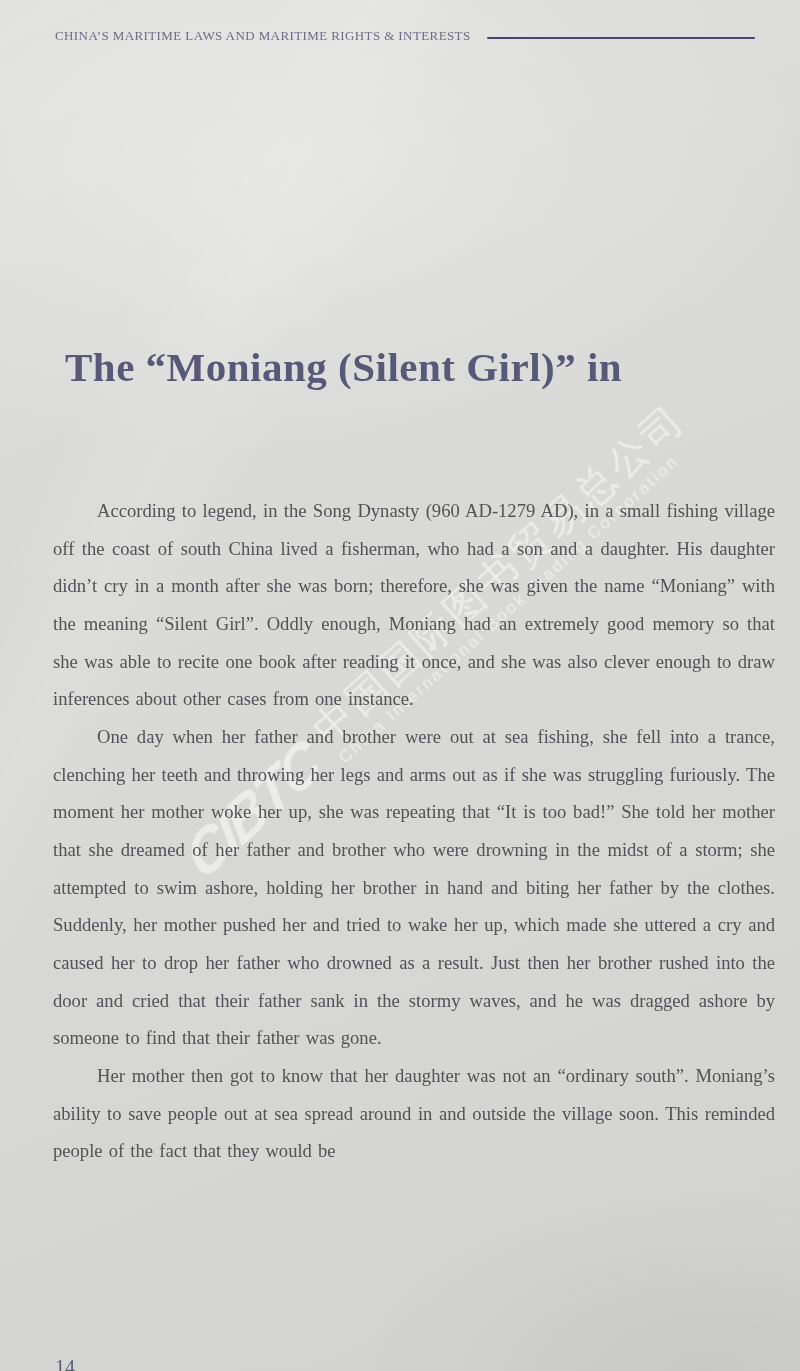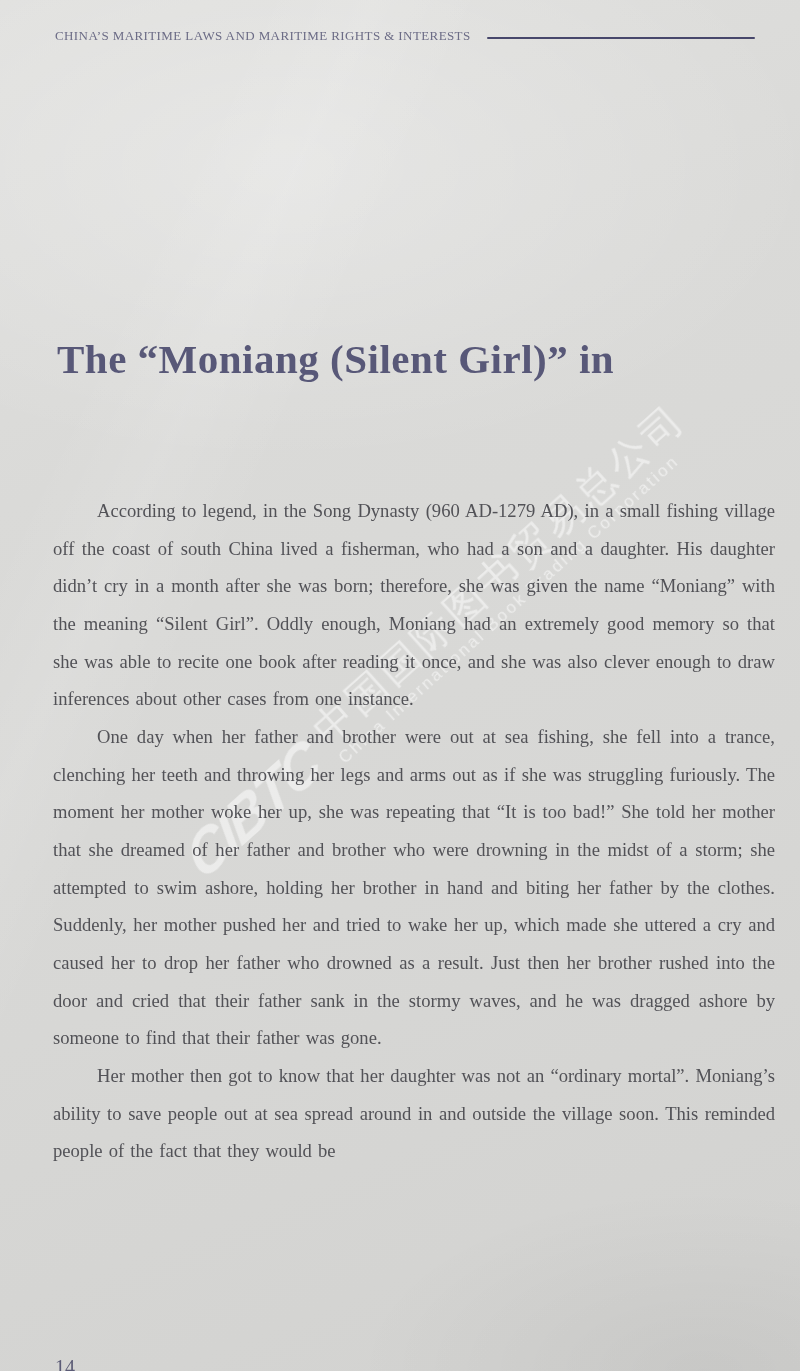--- a/index.html
+++ b/index.html
@@ -102,21 +102,21 @@
     letter-spacing: 2.5px;
     white-space: nowrap;
     color: rgba(255, 255, 255, 0.55);
   }
 
   
   .title {
     position: absolute;
     left: 53px;
     top: 322px;
-    margin: 4px;
+    margin: 12px;
     width: 700px;
     font-size: 41px;
     font-weight: bold;
     line-height: 66px;
     color: #585878;
     letter-spacing: 0.5px;
   }
 
   
   .body-text {
@@ -163,18 +163,18 @@
     <span class="header-rule"></span>
   </div>
 
   <h1 class="title">
     <span>The “Moniang (Silent Girl)” in</span><br>
   </h1>
 
   <div class="body-text">
     <p>According to legend, in the Song Dynasty (960 AD-1279 AD), in a small fishing village off the coast of south China lived a fisherman, who had a son and a daughter. His daughter didn’t cry in a month after she was born; therefore, she was given the name “Moniang” with the meaning “Silent Girl”. Oddly enough, Moniang had an extremely good memory so that she was able to recite one book after reading it once, and she was also clever enough to draw inferences about other cases from one instance.</p>
     <p>One day when her father and brother were out at sea fishing, she fell into a trance, clenching her teeth and throwing her legs and arms out as if she was struggling furiously. The moment her mother woke her up, she was repeating that “It is too bad!” She told her mother that she dreamed of her father and brother who were drowning in the midst of a storm; she attempted to swim ashore, holding her brother in hand and biting her father by the clothes. Suddenly, her mother pushed her and tried to wake her up, which made she uttered a cry and caused her to drop her father who drowned as a result. Just then her brother rushed into the door and cried that their father sank in the stormy waves, and he was dragged ashore by someone to find that their father was gone.</p>
-    <p>Her mother then got to know that her daughter was not an “ordinary mortal”. Moniang’s ability to save people out at sea spread around in and outside the village soon. This reminded people of the fact that they would be</p>
+    <p>Her mother then got to know that her daughter was not an “ordinary south”. Moniang’s ability to save people out at sea spread around in and outside the village soon. This reminded people of the fact that they would be</p>
   </div>
 
   <div class="page-number">14</div>
 
 </div>
 
 </body></html>

